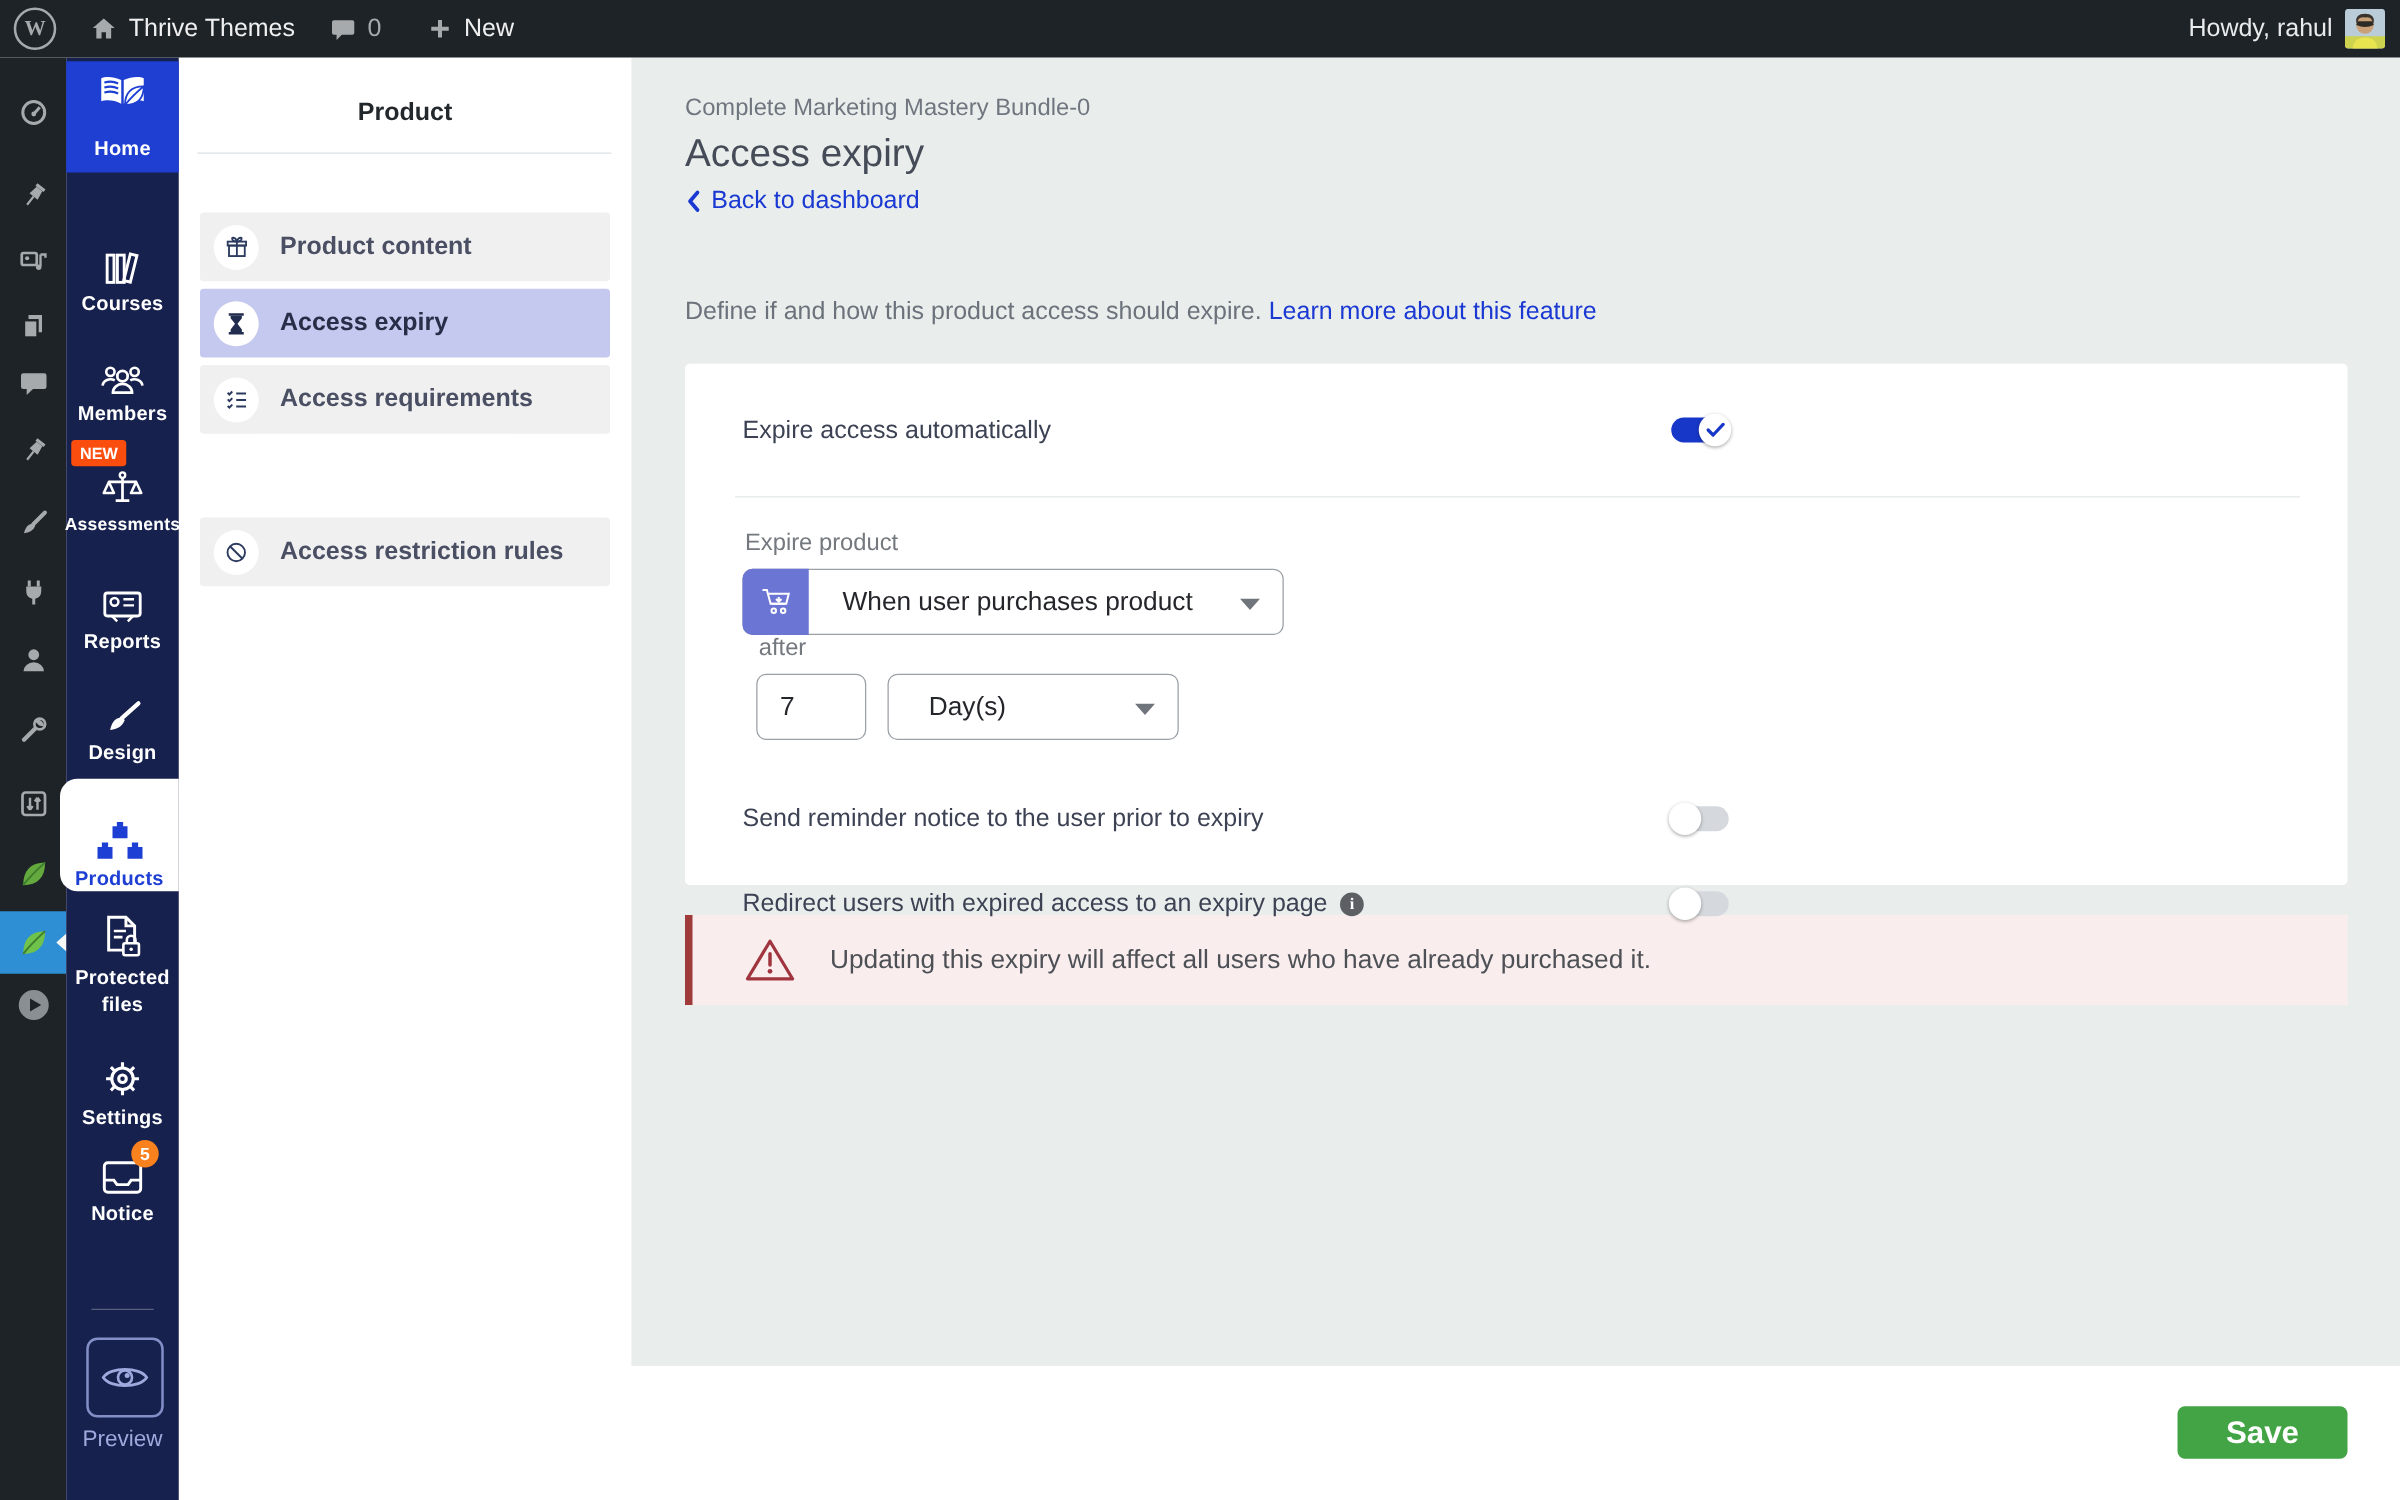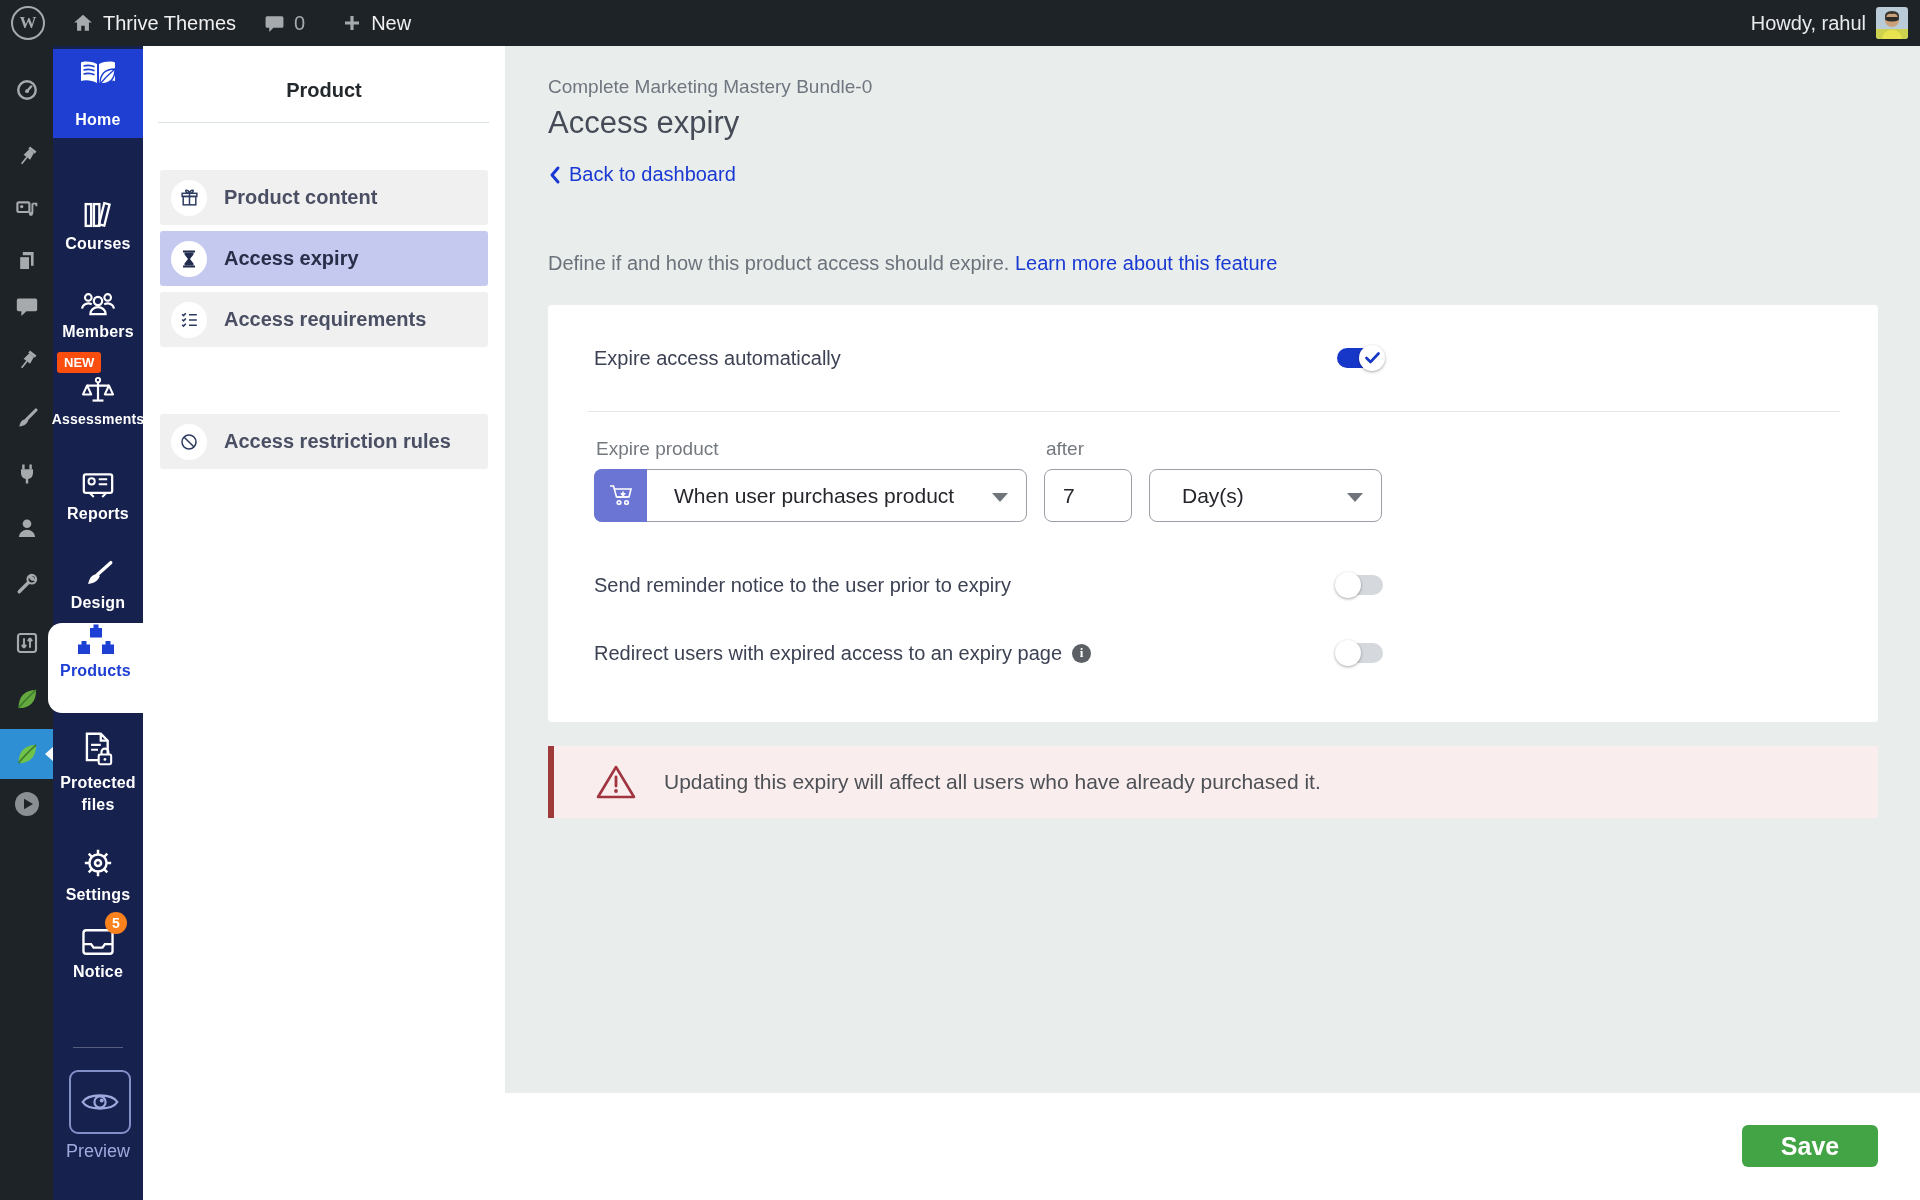--- a/index.html
+++ b/index.html
@@ -24,21 +24,21 @@
         border-top:8px solid transparent;border-bottom:8px solid transparent;border-right:9px solid #f6f7f7;}
   
   .tsidebar{position:absolute;left:53px;top:46px;width:90px;height:1154px;background:#17214d;z-index:31;color:#fff;}
   .nav-item{position:absolute;left:0;width:90px;display:flex;flex-direction:column;align-items:center;cursor:pointer;}
   .nav-label{font-size:16px;font-weight:700;margin-top:5px;letter-spacing:.2px;white-space:nowrap;}
   .nav-label.sm{font-size:14px;}
   .nav-label.two{white-space:normal;text-align:center;line-height:22px;}
   .home-tile{position:absolute;left:0;top:3px;width:90px;height:89px;background:#1e3fd1;
              display:flex;flex-direction:column;align-items:center;justify-content:center;cursor:pointer;gap:13px;}
   .products-tile{position:absolute;left:-5px;top:577px;width:95px;height:90px;background:#fff;
-             border-radius:14px 0 0 14px;display:flex;flex-direction:column;align-items:center;justify-content:flex-start;cursor:pointer;}
+             border-radius:14px 0 0 14px;display:flex;flex-direction:column;align-items:center;justify-content:flex-end;cursor:pointer;}
   .products-tile .nav-label{color:#1d3fd3;}
   .badge{position:absolute;background:#fb4e0e;color:#fff;font-size:13px;font-weight:700;
          border-radius:3px;padding:3px 7px;z-index:5;}
   .badge.round{border-radius:50%;padding:0;width:22px;height:22px;display:flex;align-items:center;justify-content:center;background:#f9821f;font-size:14px;}
   .side-divider{position:absolute;left:20px;top:1001px;width:50px;height:1px;background:rgba(255,255,255,.28);}
   .preview-box{position:absolute;left:16px;top:1024px;width:58px;height:60px;border:2px solid rgba(150,163,222,.85);
                border-radius:9px;display:flex;align-items:center;justify-content:center;cursor:pointer;}
   .preview-label{position:absolute;left:0;top:1095px;width:90px;text-align:center;color:#9fa9de;font-size:18px;}
   
   .menu-panel{position:absolute;left:143px;top:46px;width:362px;height:1154px;background:#fff;z-index:20;}
@@ -49,30 +49,30 @@
   .menu-item.active{background:#c5c8ef;}
   .mi-circle{width:36px;height:36px;border-radius:50%;background:#fff;flex:none;
              display:flex;align-items:center;justify-content:center;}
   .mi-label{font-size:20px;font-weight:700;color:#4a4f63;}
   .menu-item.active .mi-label{color:#272e48;}
   
   .main{position:absolute;left:505px;top:46px;width:1415px;height:1047px;background:#e9eeec;
         box-sizing:border-box;padding:0 42px 0 43px;}
   .breadcrumb{margin-top:30px;font-size:19px;color:#70767f;}
   .page-title{margin-top:7px;font-size:31px;color:#454b57;font-weight:400;}
-  .back-link{margin-top:22px;display:flex;align-items:center;gap:8px;color:#1a38d2;font-size:20px;cursor:pointer;width:fit-content;}
+  .back-link{margin-top:8px;display:flex;align-items:center;gap:8px;color:#1a38d2;font-size:20px;cursor:pointer;width:fit-content;}
   .desc{margin-top:66px;font-size:20px;color:#6c727b;}
   .desc a{color:#1a38d2;text-decoration:none;cursor:pointer;}
   .card{margin-top:30px;height:417px;background:#fff;border-radius:4px;box-sizing:border-box;
         padding-left:40px;position:relative;}
   .row{display:flex;align-items:center;justify-content:space-between;margin-left:6px;width:789px;}
   .row1{height:106px;}
   .row-label{font-size:20px;color:#3c4254;}
   .card-divider{height:1px;background:#e4e7e9;margin-right:38px;}
-  .controls{display:flex;margin-top:26px;}
+  .controls{display:flex;margin-top:26px;flex-direction:column;}
   .fcol{display:flex;flex-direction:column;}
   .fcol1{margin-left:6px;}
   .fcol2{margin-left:17px;}
   .field-label{font-size:19px;color:#74797f;margin-left:2px;}
   .ctl-row{display:flex;margin-top:9px;gap:17px;}
   .select{height:53px;border:1px solid #9aa0a6;border-radius:8px;background:#fff;display:flex;
           align-items:center;box-sizing:border-box;cursor:pointer;position:relative;text-align:right;}
   .sel-product{width:433px;}
   .sel-icon{width:53px;height:53px;margin:-1px 0 0 -1px;background:#6b76d4;border-radius:8px 0 0 8px;
             display:flex;align-items:center;justify-content:center;flex:none;}

